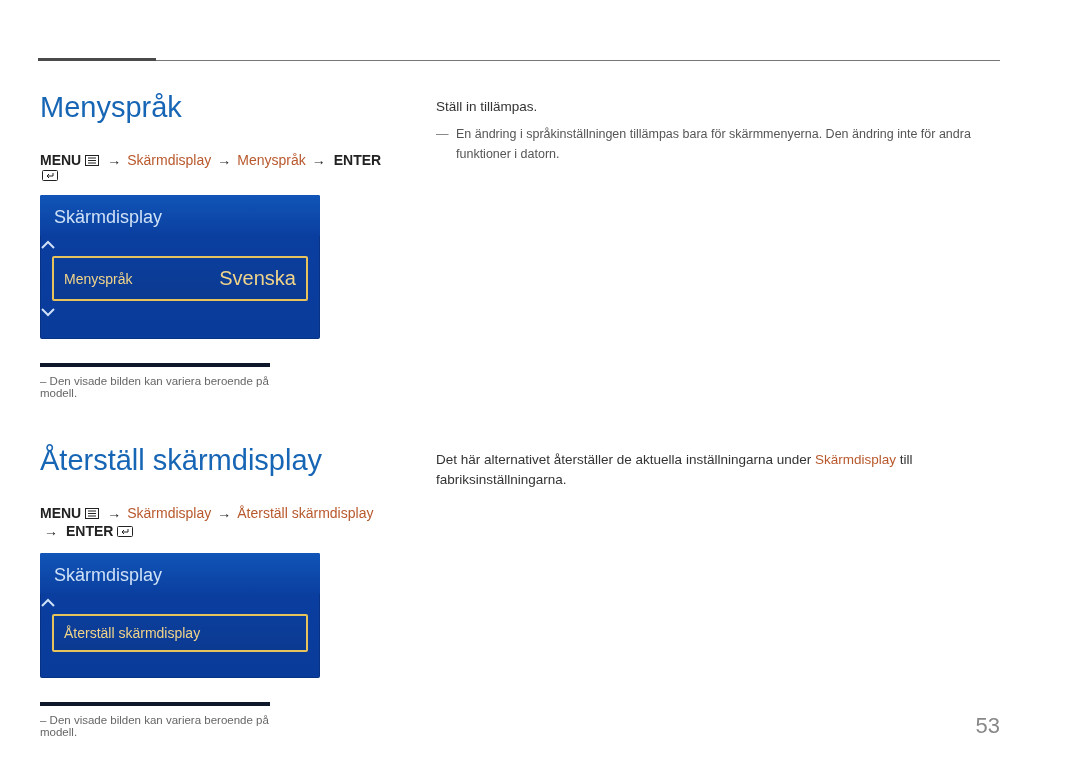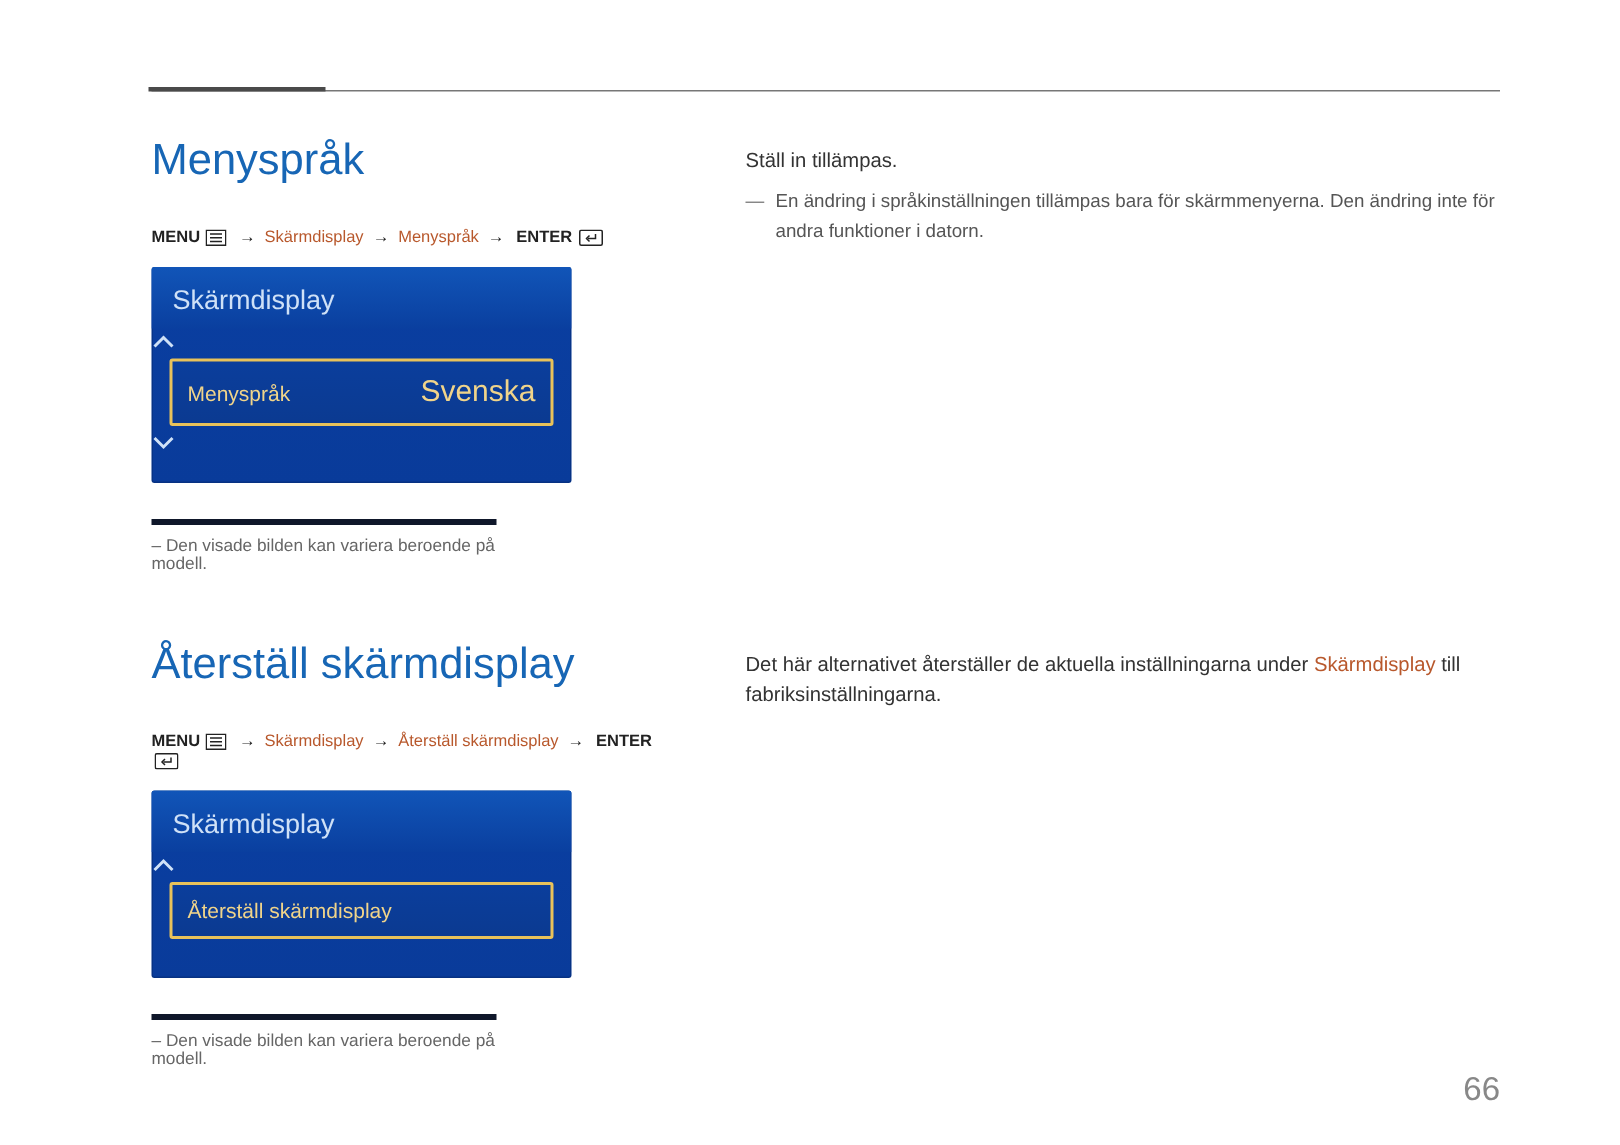--- a/index.html
+++ b/index.html
@@ -6,22 +6,21 @@
   body {
     font-family: Arial, sans-serif;
     background: #fff;
     color: #3a3a3a;
     width: 1080px;
     height: 763px;
     position: relative;
     overflow: hidden;
   }
   .page {
-    padding: 60px 80px 0 58px;
-    margin-left: 43px;
+    padding: 60px 80px 0 40px;
   }
   .top-rule {
     border-top: 1px solid #777;
     margin-bottom: 30px;
     position: relative;
   }
   .top-rule::before {
     content: "";
     position: absolute;
     left: -2px;
@@ -37,21 +36,21 @@
   }
   .left-col { width: 346px; flex-shrink: 0; }
   .right-col { flex: 1; padding-top: 6px; }
   h1.title {
     color: #1766b5;
     font-weight: 400;
     font-size: 29px;
     margin-bottom: 28px;
   }
   .breadcrumb {
-    font-size: 11px;
+    font-size: 14px;
     color: #222;
     margin-bottom: 14px;
     display: flex;
     align-items: center;
     flex-wrap: wrap;
     gap: 2px;
   }
   .breadcrumb .menu-word { font-weight: 600; }
   .breadcrumb .bc-item { color: #b8582c; }
   .breadcrumb .arrow { margin: 0 4px; color: #222;}
@@ -238,13 +237,13 @@
     </div>
 
     <div class="right-col">
       <p class="body-text">
         <span>Det här alternativet återställer de aktuella inställningarna under </span><span class="inline-accent">Skärmdisplay</span><span> till fabriksinställningarna.</span>
       </p>
     </div>
   </div>
 </div>
 
-<div class="page-number">66</div>
+<div class="page-number">53</div>
 
 </body></html>

